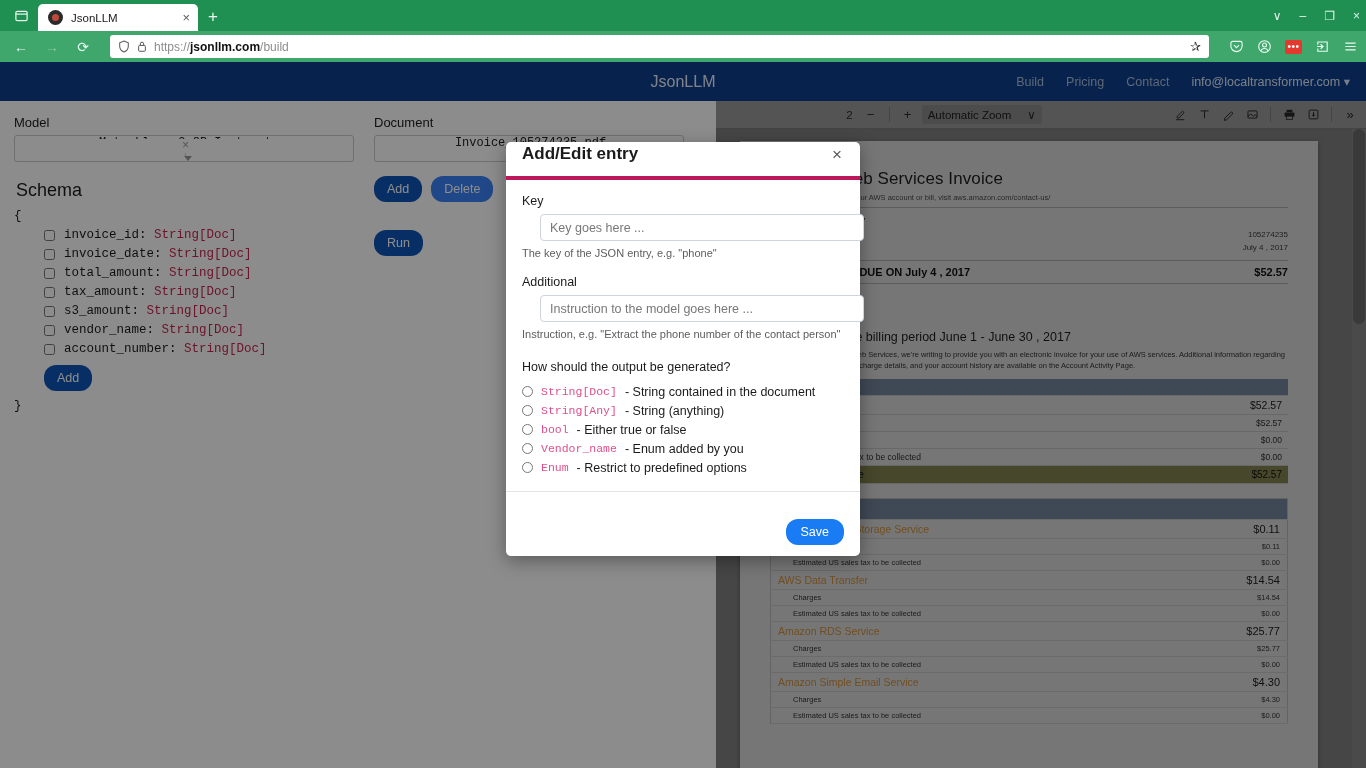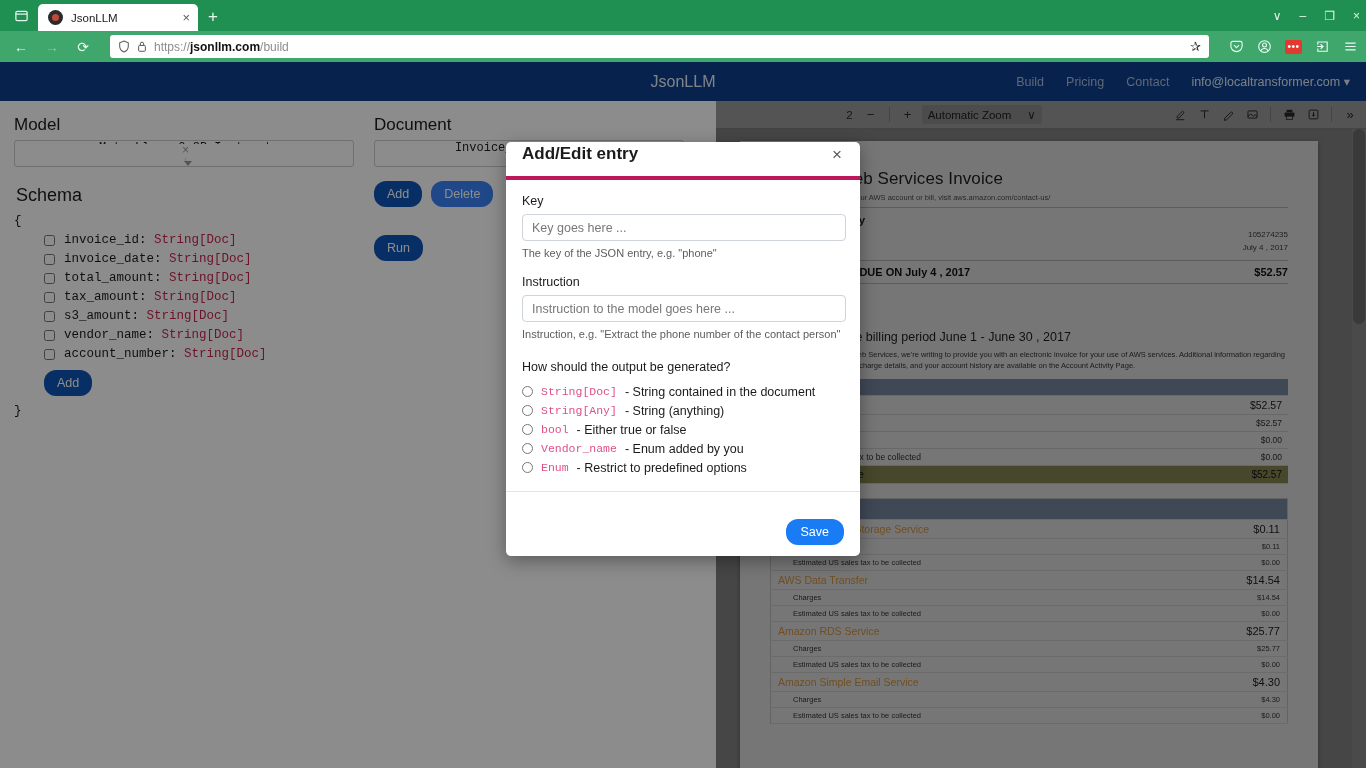--- a/index.html
+++ b/index.html
@@ -90,21 +90,21 @@
     position: absolute; right: 16px; display: flex; align-items: center; gap: 22px;
   }
   .nav-link { color: #a9bed9; font-size: 12.5px; cursor: pointer; }
   .nav-user { color: #dfe8f5; font-size: 12.5px; cursor: pointer; }
 
   .app-body { display: flex; height: 667px; }
   .left-pane { width: 716px; padding: 14px 14px 0 14px; display: flex; }
   .col-model { width: 340px; }
   .col-doc { width: 330px; padding-left: 20px; }
 
-  .field-label { font-size: 17px; color: #1c1c1c; margin-bottom: 5px; }
+  .field-label { font-size: 13px; color: #1c1c1c; margin-bottom: 5px; }
   .select-box {
     height: 27px; border: 1px solid #ccc; border-radius: 3px; background: #fff;
     display: flex; align-items: center; padding: 0 6px 0 9px;
     font-family: "Liberation Mono", monospace; font-size: 12px; color: #222;
     cursor: pointer;
     flex-direction: column;
   }
   .select-box .val { flex: 1 1 auto; white-space: nowrap; overflow: hidden; }
   .select-clear { color: #9a9a9a; font-size: 12px; padding: 0 6px; cursor: pointer; }
   .select-sep { width:1px; height:14px; background:#d2d2d2; }
@@ -222,20 +222,21 @@
   }
   .modal-title { font-size: 17px; font-weight: bold; color: #1b1b1b; }
   .modal-close { font-size: 17px; color: #5a5a5a; cursor: pointer; line-height: 1;
                  padding: 0 2px; }
   .modal-body { padding: 14px 14px 14px 16px; }
   .mlabel { font-size: 12.5px; color: #1b1b1b; margin-bottom: 6px; }
   .mfield {
     width: 100%; height: 27px; border: 1px solid #ced4da; border-radius: 4px;
     padding: 0 9px; font-size: 12.5px; color: #1b1b1b; background: #fff;
     font-family: "Liberation Sans", sans-serif;
+    margin-left: 18px;
   }
   .mfield::placeholder { color: #787878; }
   .mhelp { font-size: 11px; color: #5d5d5d; margin-top: 6px; }
   .mgap { height: 16px; }
   .q-title { font-size: 12.5px; color: #1b1b1b; margin: 4px 0 8px 0; }
   .radio-row { display: flex; align-items: center; gap: 8px; height: 19px; }
   .radio-row input[type=radio] { width: 11px; height: 11px; cursor: pointer; }
   .rtype { font-family: "Liberation Mono", monospace; font-size: 11.5px; color: #e0508a; }
   .rdesc { font-size: 12.5px; color: #1b1b1b; }
   .modal-footer {
@@ -553,21 +554,21 @@
       <span class="modal-title">Add/Edit entry</span>
       <span class="modal-close">×</span>
     </div>
     <div class="modal-body">
       <div class="mlabel">Key</div>
       <input class="mfield" type="text" placeholder="Key goes here ..." style="">
       <div class="mhelp">The key of the JSON entry, e.g. "phone"</div>
 
       <div class="mgap"></div>
 
-      <div class="mlabel">Instruction</div>
+      <div class="mlabel">Additional</div>
       <input class="mfield" type="text" placeholder="Instruction to the model goes here ..." style="">
       <div class="mhelp">Instruction, e.g. "Extract the phone number of the contact person"</div>
 
       <div class="mgap"></div>
 
       <div class="q-title">How should the output be generated?</div>
       <div id="radio-list">
           <div class="radio-row">
             <input type="radio" name="outtype" style="">
             <span class="rtype">String[Doc]</span>

